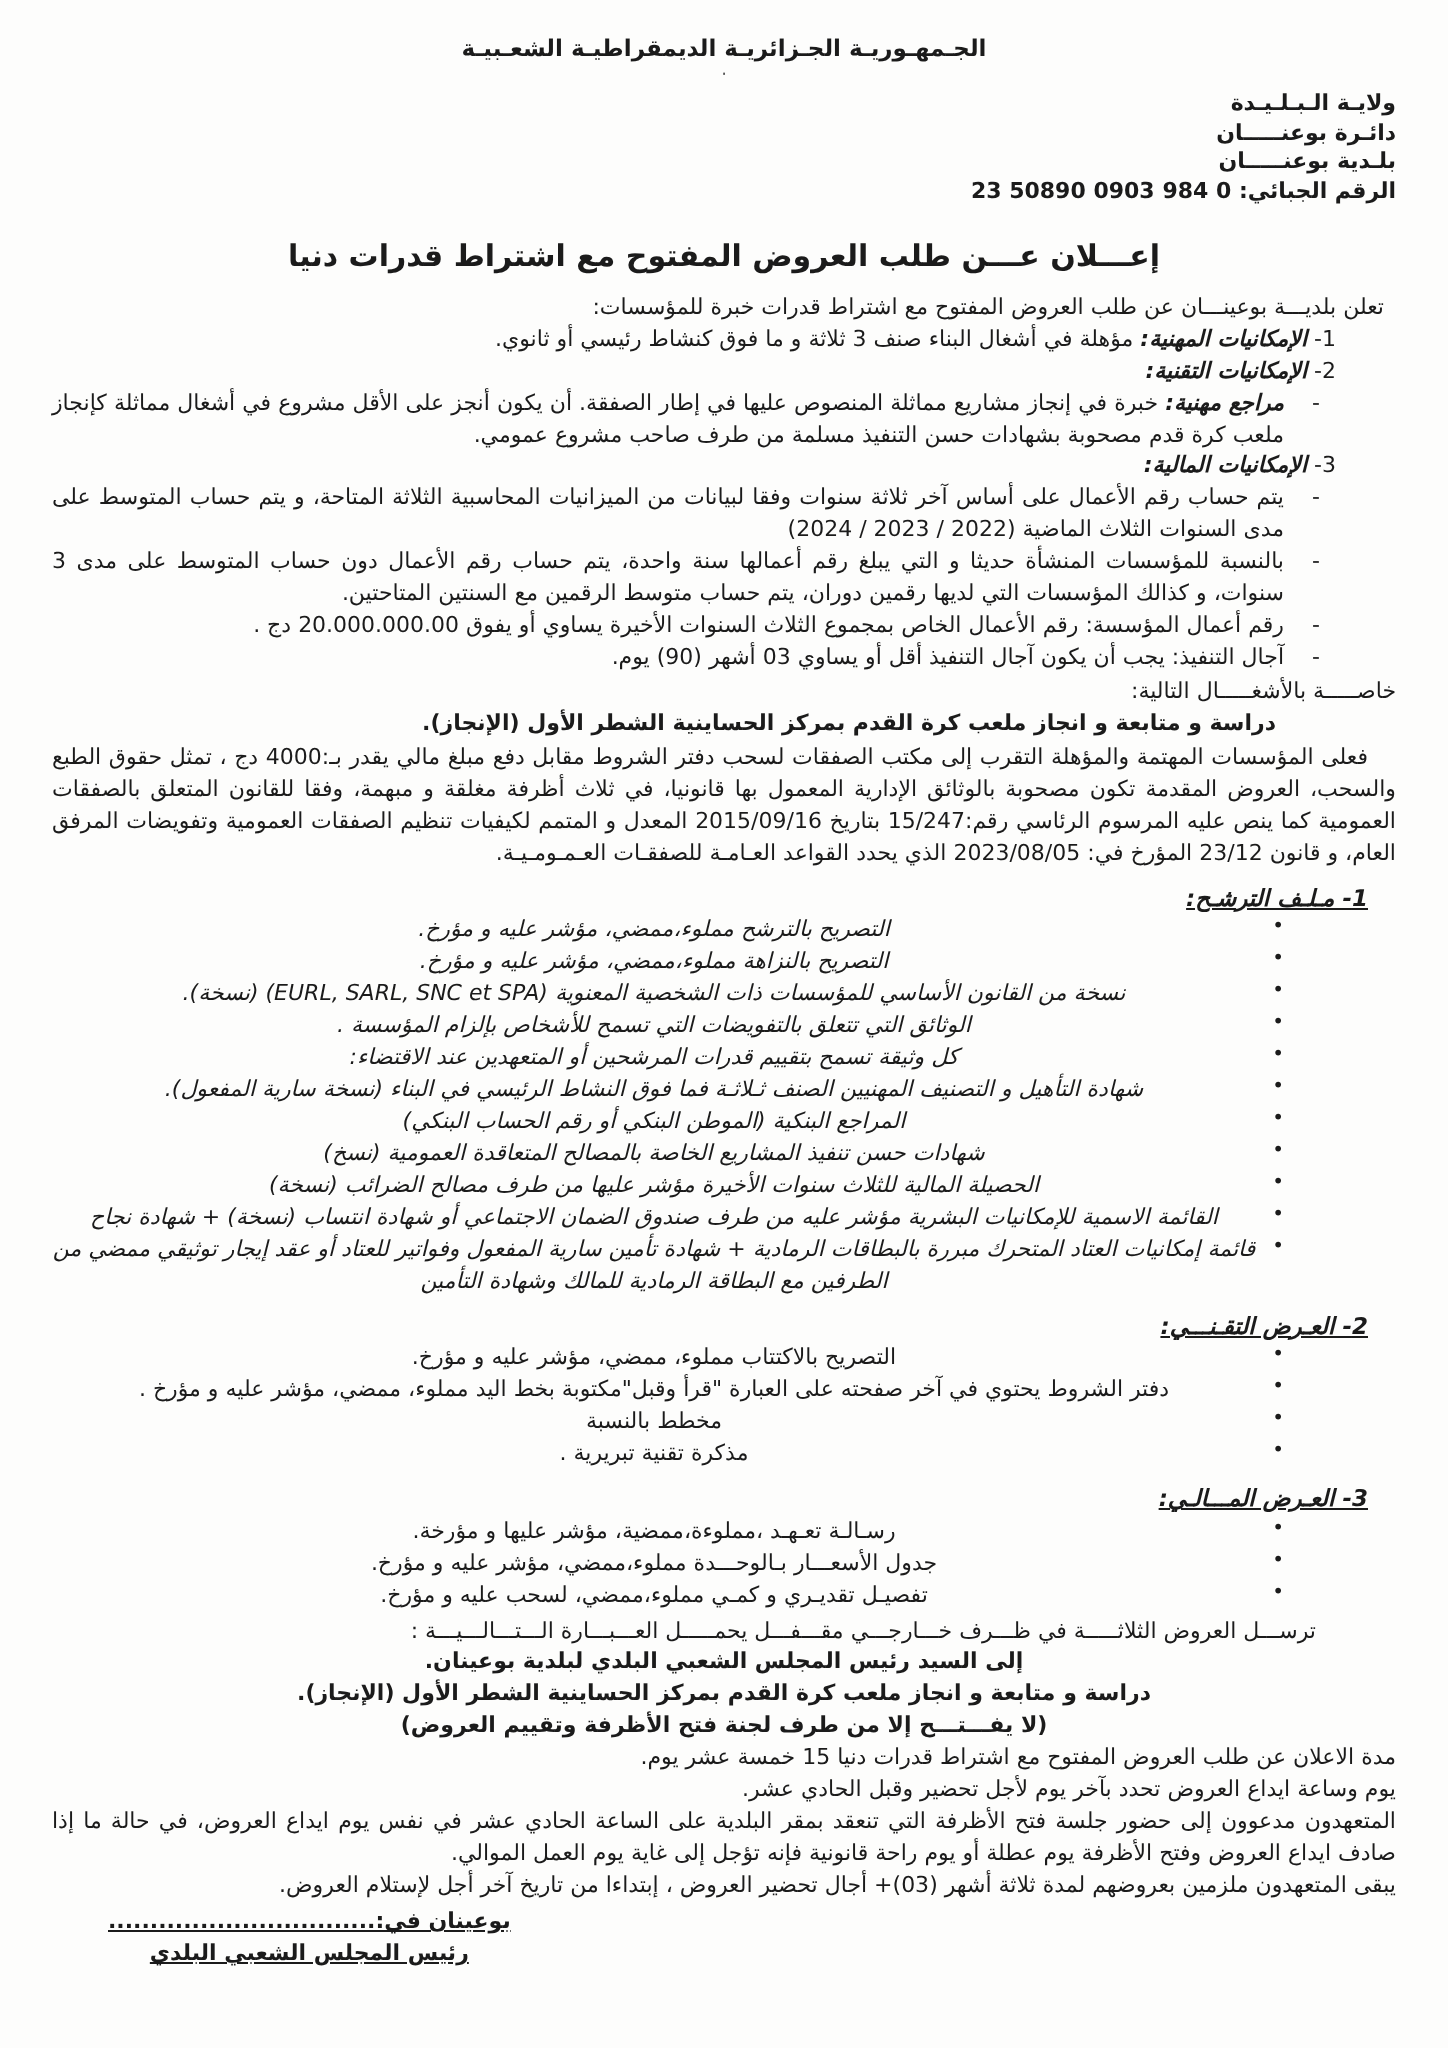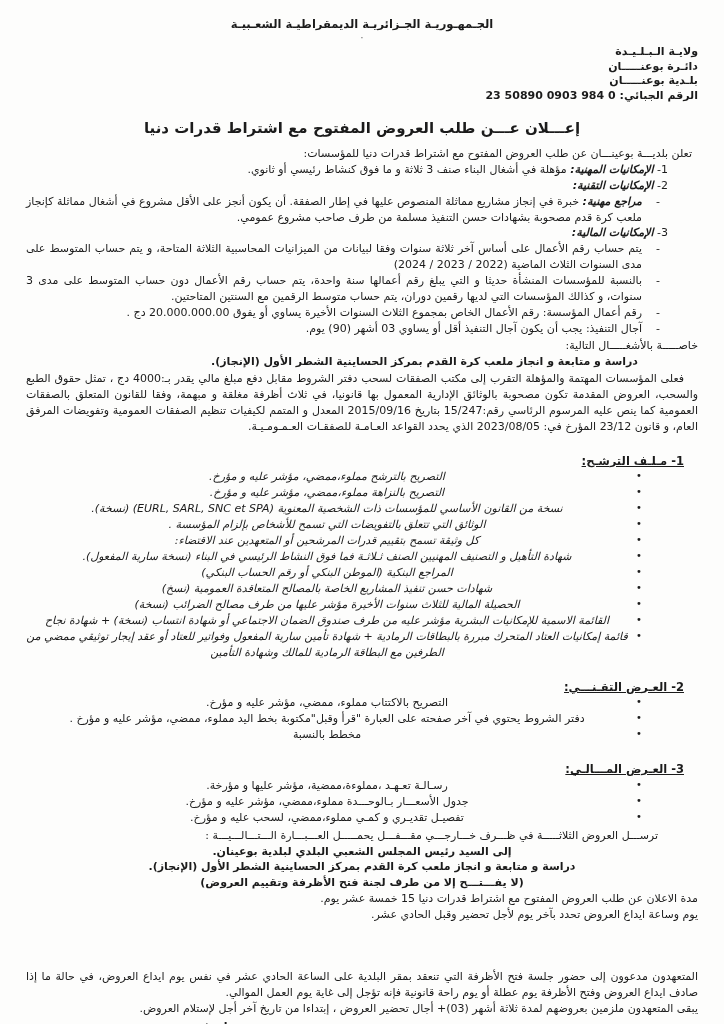--- a/index.html
+++ b/index.html
@@ -54,30 +54,30 @@
   .cap-item{ padding-right:30px; }
   .cap-label{ font-weight:bold; font-style:italic; }
   .dash-item{ padding-right:56px; position:relative; text-align:justify; }
   .dash-item::before{ content:"-"; position:absolute; right:38px; }
   .fin-item{ padding-right:56px; position:relative; text-align:justify; }
   .fin-item::before{ content:"-"; position:absolute; right:38px; }
   .works-intro{ margin-top:1px; }
   .project-line{ font-weight:bold; padding-right:60px; }
   .terms{ text-align:justify; text-indent:14px; margin-top:1px; }
   
-  .sec-heading{ font-weight:bold; padding-right:14px; margin-top:18px; font-size:11.5px; }
+  .sec-heading{ font-weight:bold; padding-right:14px; margin-top:6px; font-size:11.5px;font-style:italic; }
   .sec-heading span{ text-decoration:underline; }
   ul.blt{ list-style:none; margin:0; padding:0 56px 0 0;text-align:center; }
   ul.blt li{ position:relative; padding-right:14px; }
   ul.blt li::before{ content:"•"; position:absolute; right:0; top:0; font-size:10px; }
   ul.italic li{ font-style:italic; }
   
   .envelope-intro{ padding-right:40px; letter-spacing:.3px; margin-top:2px; }
   .env-line{ text-align:center; font-weight:bold; }
-  .closing{ text-align:justify;margin-top:46px; }
+  .closing{ text-align:justify; }
   .closing-plain{ }
   
   .signature{
     width:max-content;
     margin:2px auto 0 28px;
     font-weight:bold;
     text-align:center;
     text-decoration:underline;
   }
   .signature .place{ text-align:right; }
@@ -92,21 +92,21 @@
 
   <div class="hdr-right">
     <div>ولايـة الـبـلـيـدة</div>
     <div>دائـرة بوعنـــــان</div>
     <div>بلـدية بوعنـــــان</div>
     <div>الرقم الجبائي: 0 984 0903 50890 23</div>
   </div>
 
   <div class="doc-title">إعـــلان عـــن طلب العروض المفتوح مع اشتراط قدرات دنيا</div>
 
-  <div class="intro">تعلن بلديـــة بوعينـــان عن طلب العروض المفتوح مع اشتراط قدرات دنيا للمؤسسات:</div>
+  <div class="intro">تعلن بلديـــة بوعينـــان عن طلب العروض المفتوح مع اشتراط قدرات خبرة للمؤسسات:</div>
 
   <div class="cap-item">
     <span>1-</span>
     <span class="cap-label">الإمكانيات المهنية:</span><span> مؤهلة في أشغال البناء صنف 3 ثلاثة و ما فوق كنشاط رئيسي أو ثانوي.</span>
   </div>
 
   <div class="cap-item">
     <span>2-</span>
     <span class="cap-label">الإمكانيات التقنية:</span>
   </div>
@@ -143,20 +143,21 @@
     <li>الحصيلة المالية للثلاث سنوات الأخيرة مؤشر عليها من طرف مصالح الضرائب (نسخة)</li>
     <li>القائمة الاسمية للإمكانيات البشرية مؤشر عليه من طرف صندوق الضمان الاجتماعي أو شهادة انتساب (نسخة) + شهادة نجاح</li>
     <li>قائمة إمكانيات العتاد المتحرك مبررة بالبطاقات الرمادية + شهادة تأمين سارية المفعول وفواتير للعتاد أو عقد إيجار توثيقي ممضي من الطرفين مع البطاقة الرمادية للمالك وشهادة التأمين</li>
   </ul>
 
   <div class="sec-heading"><span>2- العـرض التقـنـــي:</span></div>
   <ul class="blt">
     <li>التصريح بالاكتتاب مملوء، ممضي، مؤشر عليه و مؤرخ.</li>
     <li>دفتر الشروط يحتوي في آخر صفحته على العبارة "قرأ وقبل"مكتوبة بخط اليد مملوء، ممضي، مؤشر عليه و مؤرخ .</li>
     <li>مخطط بالنسبة</li>
+    <li>مذكرة تقنية تبريرية .</li>
   </ul>
 
   <div class="sec-heading"><span>3- العـرض المـــالـي:</span></div>
   <ul class="blt">
     <li>رسـالـة تعـهـد ،مملوءة،ممضية، مؤشر عليها و مؤرخة.</li>
     <li>جدول الأسعـــار بـالوحـــدة مملوء،ممضي، مؤشر عليه و مؤرخ.</li>
     <li>تفصيـل تقديـري و كمـي مملوء،ممضي، لسحب عليه و مؤرخ.</li>
   </ul>
 
   <div class="envelope-intro">ترســـل العروض الثلاثـــــة في ظـــرف خـــارجـــي مقـــفـــل يحمـــــل العـــبـــارة الـــتـــالـــيـــة :</div>

